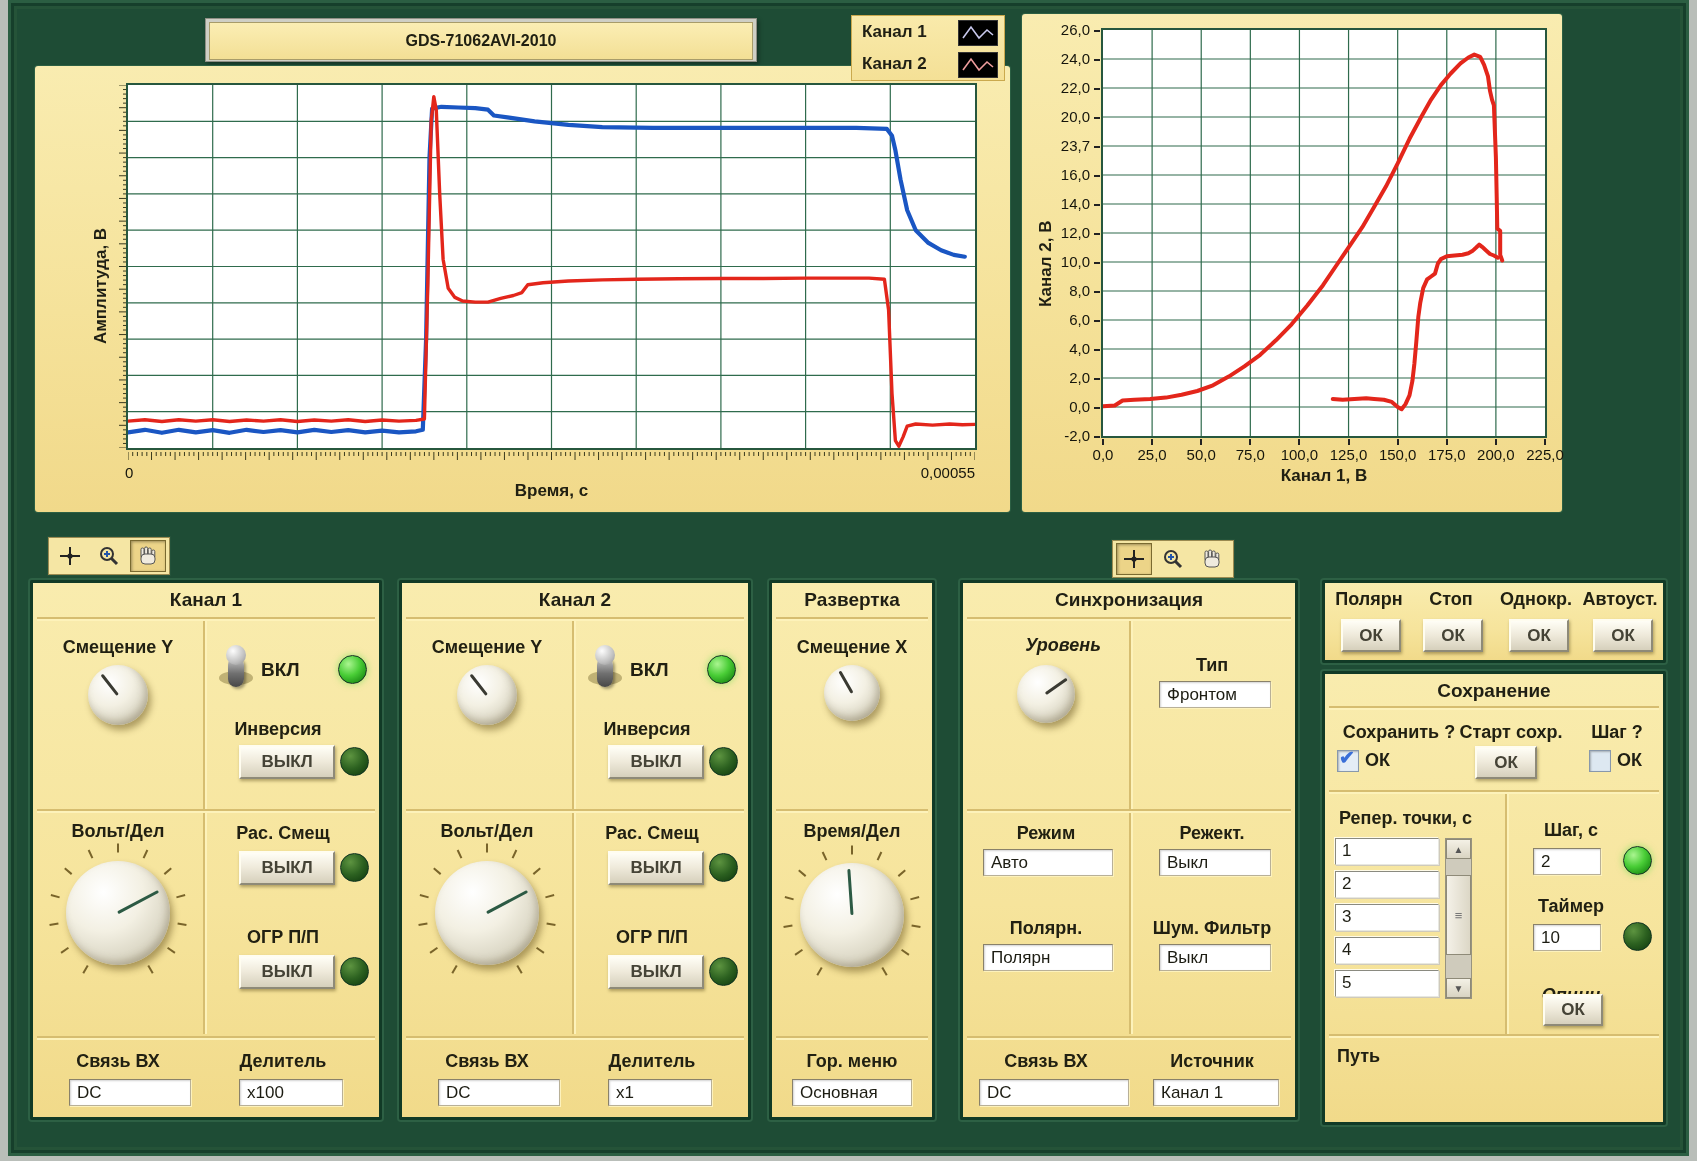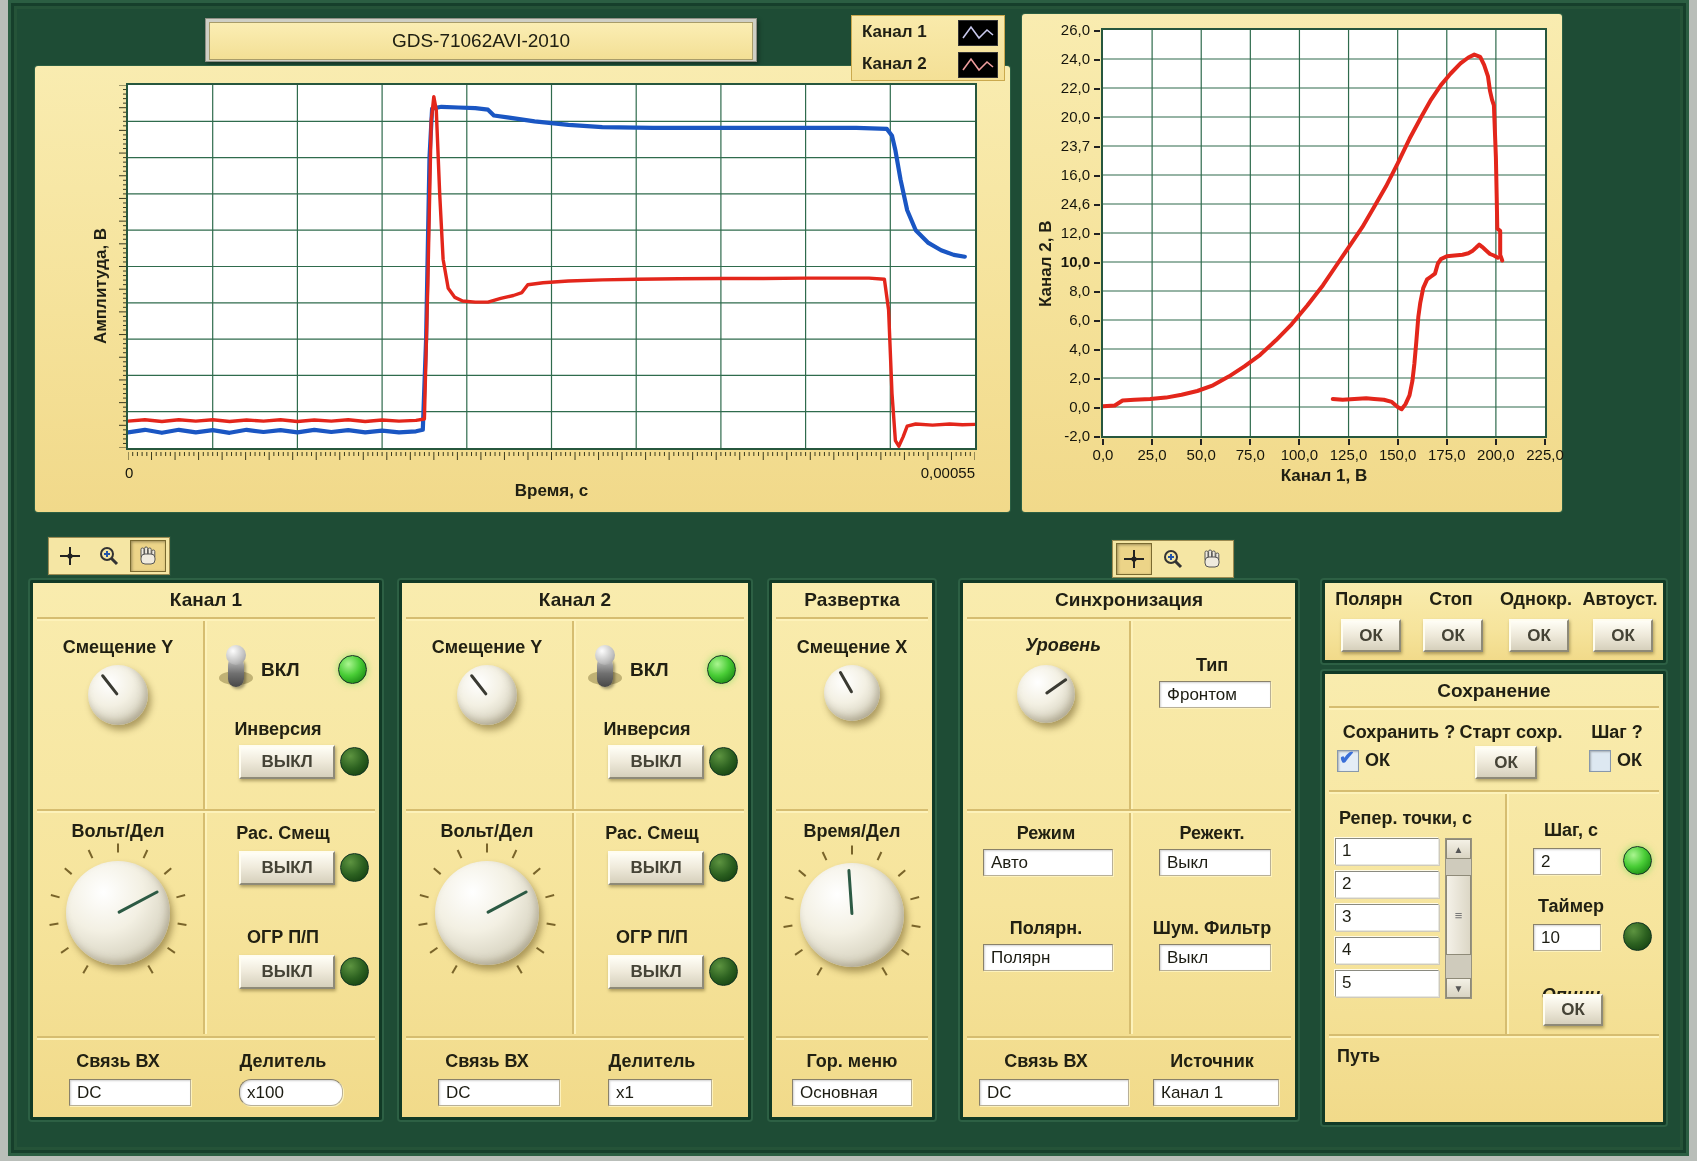--- a/index.html
+++ b/index.html
@@ -63,21 +63,21 @@
   .legrow .ic{position:absolute;right:6px;top:4px;width:38px;height:24px;background:#000;border:1px solid #333;}
   
   .palette{position:absolute;display:flex;gap:3px;background:#f5e6a4;border:1px solid #9a8a50;
            padding:2px 3px;box-shadow:0 0 0 1px #24523a;}
   .tool{width:34px;height:30px;display:flex;align-items:center;justify-content:center;border:1px solid transparent;}
   .tool.sel{background:#ecd488;border:1px solid #7a6a30;box-shadow:inset 1px 1px 3px rgba(0,0,0,.35);}
   
   .titlebox{position:absolute;left:205px;top:18px;width:552px;height:44px;background:#cfcfc5;
             border:1px solid #8f8f85;box-shadow:2px 2px 4px rgba(0,0,0,.35);padding:3px;box-sizing:border-box;}
   .titlein{height:100%;background:linear-gradient(180deg,#fbeeb4,#f3df95);border:1px solid #a89c6a;
-           display:flex;align-items:center;justify-content:center;font-weight:normal;font-size:19px;color:#202012;}
+           display:flex;align-items:center;justify-content:center;font-weight:bold;font-size:16px;color:#202012;}
   
   .cb{position:absolute;width:20px;height:20px;background:#e4edf6;border:1px solid #8898ab;
       box-shadow:inset 1px 1px 2px rgba(0,0,0,.25);}
   .cb .ck{position:absolute;left:1px;top:-5px;font-size:19px;font-weight:bold;color:#3a6fd8;}
   .cb.empty{background:#dde8f1;}
   .oktext{position:absolute;font-weight:bold;font-size:18px;}
   .refrow{position:absolute;width:104px;height:27px;background:#fff;border:1px solid #8a8a80;
           border-right-color:#e8e8e0;border-bottom-color:#e8e8e0;box-shadow:1px 1px 0 #cfcabb,-1px -1px 0 #fffbe8;
           font-size:17px;padding:2px 0 0 6px;box-sizing:border-box;}
   .sb{position:absolute;width:25px;background:#cfcbbc;border:1px solid #97937f;}
@@ -472,23 +472,23 @@
         <polyline points="229.8,369.0 239.7,369.8 251.4,369.0 263.2,368.3 271.1,369.0 280.9,369.8 288.8,371.9 294.7,377.0 298.6,379.2 302.5,374.1 306.5,365.4 309.4,350.9 311.4,333.5 313.3,311.8 315.3,287.1 317.3,272.6 320.2,258.1 324.1,249.4 328.1,246.5 332.0,243.6 334.9,233.5 337.9,229.1 343.8,226.2 351.6,225.5 359.5,224.8 365.4,223.3 369.3,221.1 373.2,217.5 376.2,214.6 379.1,216.8 383.1,220.4 387.0,224.0 390.9,225.5 394.9,227.7" fill="none" stroke="#e3261b" stroke-width="4" stroke-linejoin="round" stroke-linecap="round"></polyline>
       </svg>
    <div id="right-xlabels"></div>
    <div class="lbl" style="left:81px;top:452px;width:442px;font-size:17px;">Канал 1, В</div>
  <div class="ticktext ytick" style="left: 18px; top: 7px; width: 60px;">26,0</div>
       <div class="ticktext ytick" style="left: 18px; top: 36px; width: 60px;">24,0</div>
       <div class="ticktext ytick" style="left: 18px; top: 65px; width: 60px;">22,0</div>
       <div class="ticktext ytick" style="left: 18px; top: 94px; width: 60px;">20,0</div>
       <div class="ticktext ytick" style="left: 18px; top: 123px; width: 60px;">23,7</div>
       <div class="ticktext ytick" style="left: 18px; top: 152px; width: 60px;">16,0</div>
-      <div class="ticktext ytick" style="left: 18px; top: 181px; width: 60px;">24,6</div>
+      <div class="ticktext ytick" style="left: 18px; top: 181px; width: 60px;">14,0</div>
       <div class="ticktext ytick" style="left: 18px; top: 210px; width: 60px;">12,0</div>
-      <div class="ticktext ytick" style="left: 18px; top: 239px; width: 60px; font-weight: bold;">10,0</div>
+      <div class="ticktext ytick" style="left: 18px; top: 239px; width: 60px;">10,0</div>
       <div class="ticktext ytick" style="left: 18px; top: 268px; width: 60px; text-align: right;">8,0</div>
       <div class="ticktext ytick" style="left: 18px; top: 297px; width: 60px;">6,0</div>
       <div class="ticktext ytick" style="left: 18px; top: 326px; width: 60px;">4,0</div>
       <div class="ticktext ytick" style="left: 18px; top: 355px; width: 60px;">2,0</div>
       <div class="ticktext ytick" style="left: 18px; top: 384px; width: 60px;">0,0</div>
       <div class="ticktext ytick" style="left: 18px; top: 413px; width: 60px;">-2,0</div>
       <div class="ticktext xtick" style="left: 51px; top: 425px; width: 60px;">0,0</div>
       <div class="ticktext xtick" style="left: 100.111px; top: 425px; width: 60px;">25,0</div>
       <div class="ticktext xtick" style="left: 149.222px; top: 425px; width: 60px;">50,0</div>
       <div class="ticktext xtick" style="left: 198.333px; top: 425px; width: 60px;">75,0</div>
@@ -568,21 +568,21 @@
       </div>
    <div class="lbl" style="left:170px;top:240px;width:160px;">Рас. Смещ</div>
    <div class="btn" style="left:206px;top:268px;width:92px;height:30px;">ВЫКЛ</div>
    <div class="led off" style="right:10px;top:270px;"></div>
    <div class="lbl" style="left:170px;top:344px;width:160px;">ОГР П/П</div>
    <div class="btn" style="left:206px;top:372px;width:92px;height:30px;">ВЫКЛ</div>
    <div class="led off" style="right:10px;top:374px;"></div>
    <div class="lbl" style="left:0;top:468px;width:170px;">Связь ВХ</div>
    <div class="field" style="left:36px;top:496px;width:122px;">DC</div>
    <div class="lbl" style="left:170px;top:468px;width:160px;">Делитель</div>
-   <div class="field" style="left:206px;top:496px;width:104px;border-radius:12px;">x100</div>
+   <div class="field" style="left:206px;top:496px;width:104px;">x100</div>
  </div>
 
  <div class="cpanel" style="left:399px;width:352px;">
    <div class="ptitle">Канал 2</div>
    <div class="gh" style="left:4px;right:4px;top:34px;"></div>
    <div class="gv" style="left:170px;top:38px;height:413px;"></div>
    <div class="gh" style="left:4px;right:4px;top:226px;"></div>
    <div class="gh" style="left:4px;right:4px;top:453px;"></div>
    <div class="lbl" style="left:0;top:54px;width:170px;">Смещение Y</div>
    <div class="knob" style="left:55px;top:82px;width:60px;height:60px;">

